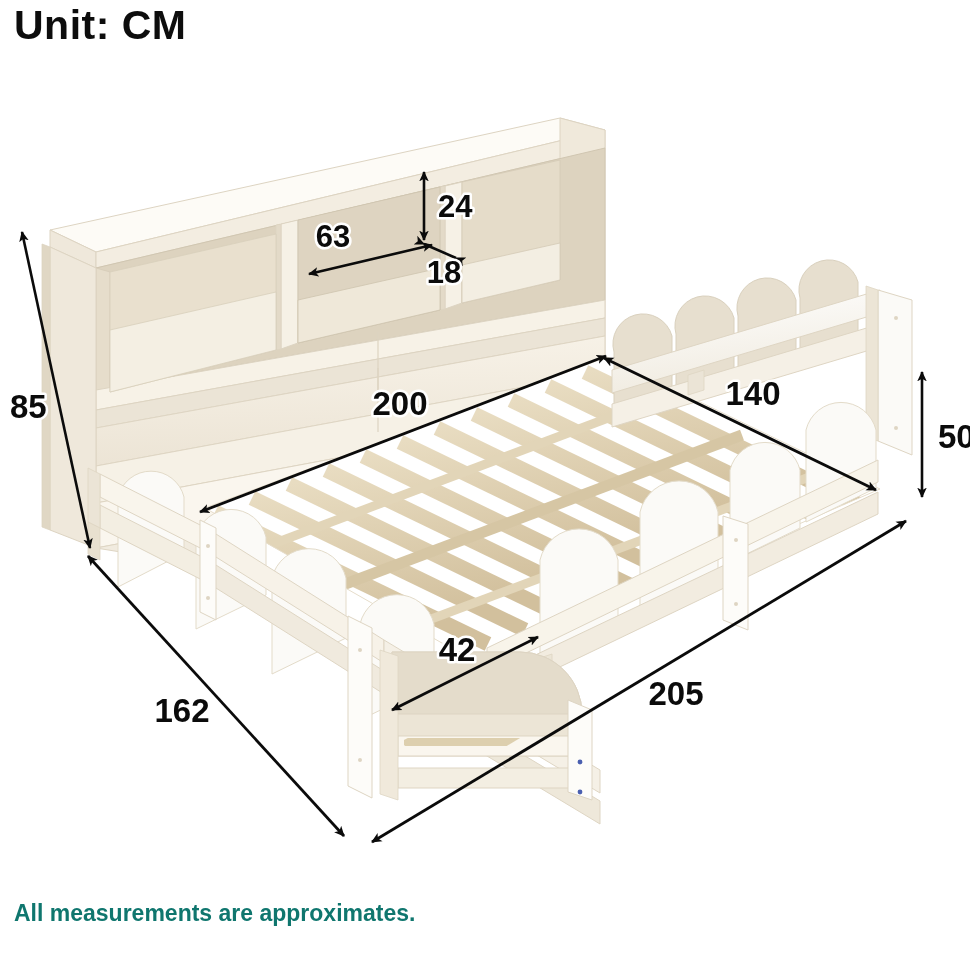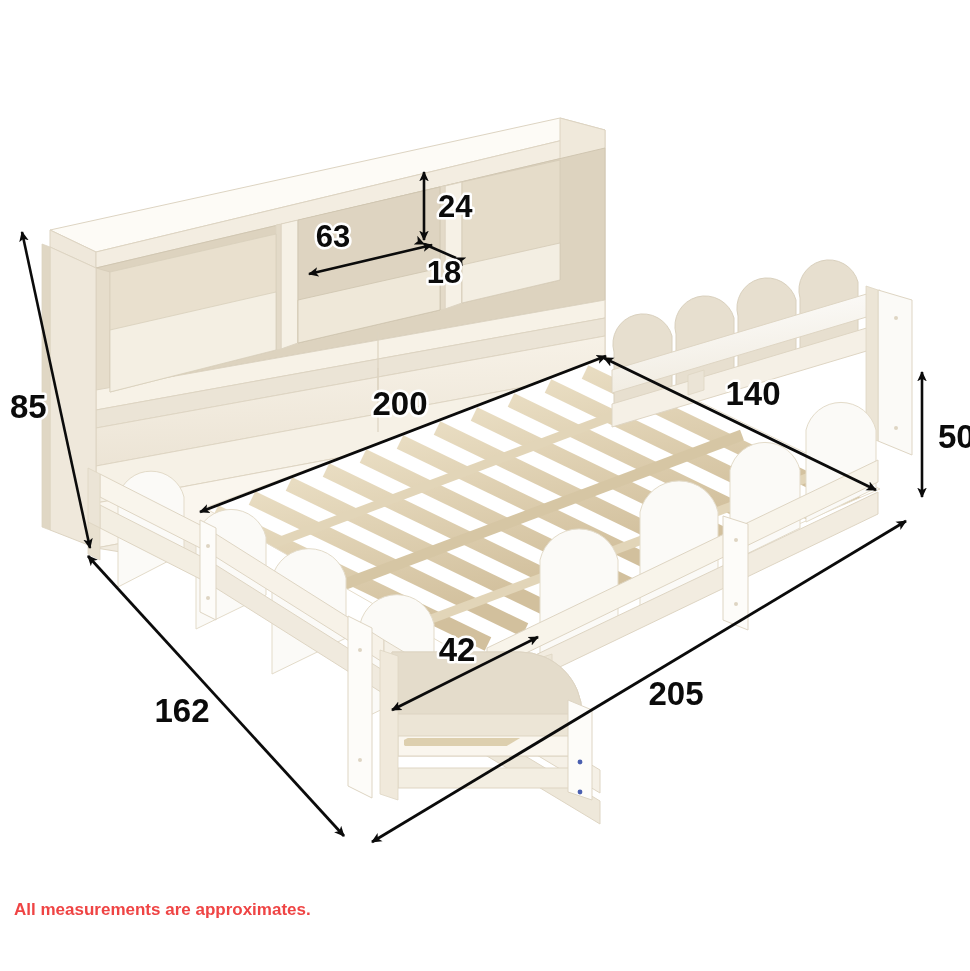--- a/index.html
+++ b/index.html
@@ -27,23 +27,23 @@
     font-weight: 700;
     color: #0d0d0d;
     letter-spacing: 0.5px;
     line-height: 1.15;
     white-space: nowrap;
   }
   .footnotes {
     position: absolute;
     left: 14px;
     top: 898px;
-    font-size: 17px;
+    font-size: 23px;
     font-weight: 600;
-    color: #ef4444;
+    color: #0f766e;
     line-height: 1.36;
     white-space: nowrap;
   }
   .footnotes div { white-space: nowrap; }
   svg.scene {
     position: absolute;
     left: 0;
     top: 0;
     width: 970px;
     height: 971px;
@@ -58,20 +58,21 @@
     stroke-width: 5px;
     stroke-linejoin: round;
   }
   .dim-label.small { font-size: 31px; }
 </style>
 </head>
 <body>
 
 <div id="page">
 
+  <div class="unit-title">Unit: CM</div>
 
   <svg class="scene" viewBox="0 0 970 971">
     <defs>
       <marker id="arrHead" markerWidth="11" markerHeight="11" refX="9.4" refY="5.5" orient="auto" markerUnits="userSpaceOnUse">
         <path d="M0,0.7 L10.4,5.5 L0,10.3 L2.6,5.5 Z" fill="#0b0b0b"></path>
       </marker>
       <marker id="arrTail" markerWidth="11" markerHeight="11" refX="1.6" refY="5.5" orient="auto" markerUnits="userSpaceOnUse">
         <path d="M11,0.7 L0.6,5.5 L11,10.3 L8.4,5.5 Z" fill="#0b0b0b"></path>
       </marker>
       <linearGradient id="gWoodA" x1="0" y1="0" x2="0.35" y2="1">

